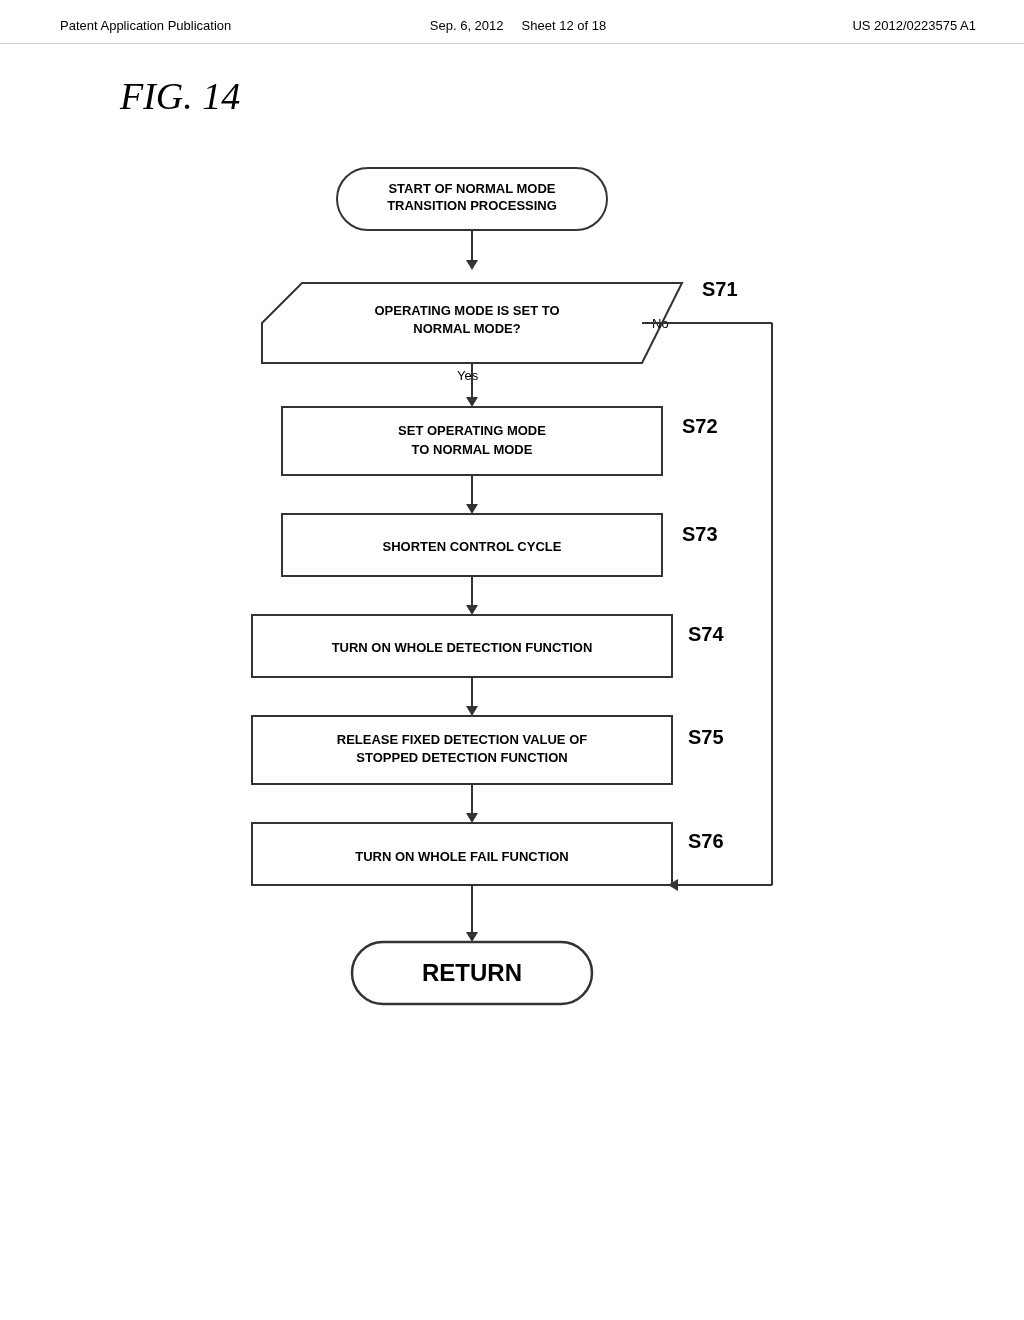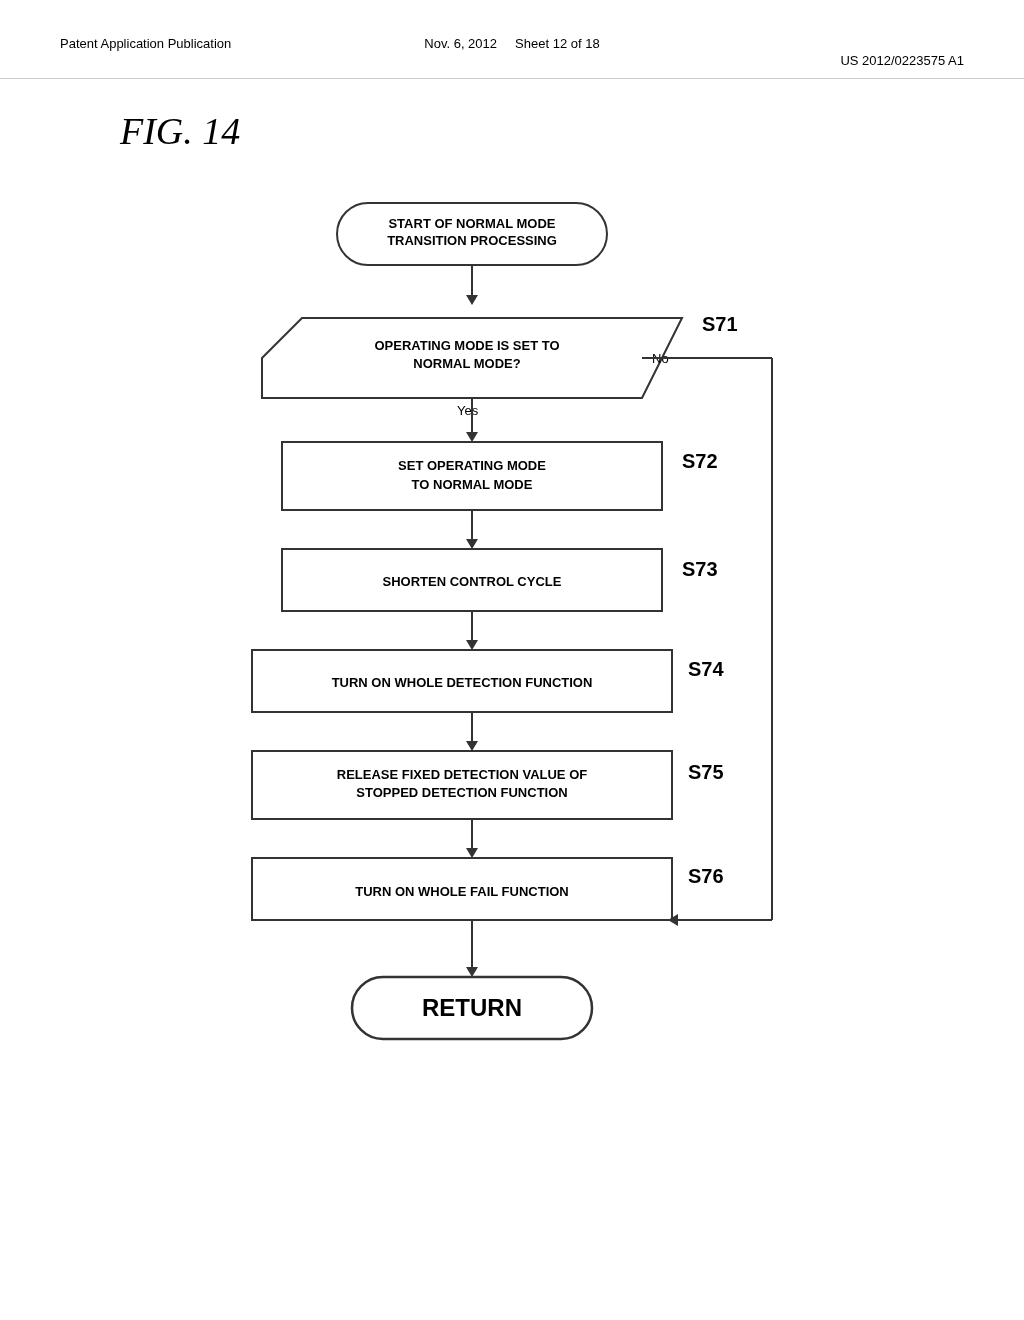--- a/index.html
+++ b/index.html
@@ -10,33 +10,32 @@
       min-height: 1320px;
       position: relative;
       color: #000;
     }
 
     
     .header {
       display: flex;
       justify-content: space-between;
       align-items: center;
-      padding: 18px 60px 10px 60px;
+      padding: 18px 48px 10px 60px;
       border-bottom: 1px solid #ccc;
       font-size: 13px;
     }
     .header-left, .header-center, .header-right {
       flex: 1;
     }
     .header-center {
       text-align: center;
     }
     .header-right {
       text-align: right;
-      margin-top: 35px;
     }
 
     
     .fig-title {
       font-size: 38px;
       font-style: italic;
       font-weight: normal;
       margin: 30px 0 30px 120px;
       font-family: 'Times New Roman', serif;
     }
@@ -48,21 +47,21 @@
       margin: 0 auto;
       text-align: right;
     }
   </style>
 </head>
 <body>
 
 <div class="header">
   <div class="header-left">Patent Application Publication</div>
   <div class="header-center">
-    <span>Nov. 6, 2012</span>
+    <span>Sep. 6, 2012</span>
     &nbsp;&nbsp;&nbsp;
     <span>Sheet 12 of 18</span>
   </div>
   <div class="header-right">US 2012/0223575 A1</div>
 </div>
 
 <div class="fig-title">FIG. 14</div>
 
 <div class="fc-wrapper">
   <svg width="700" height="1080">

